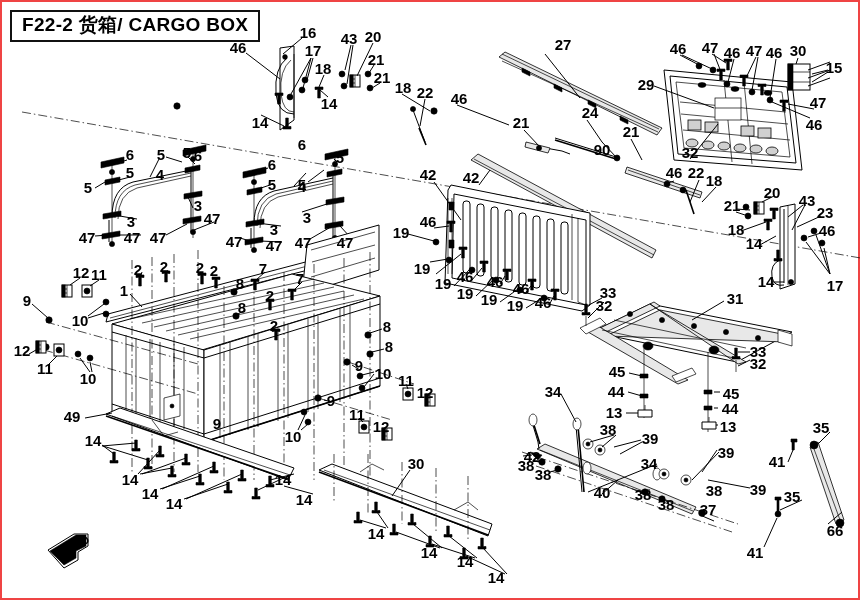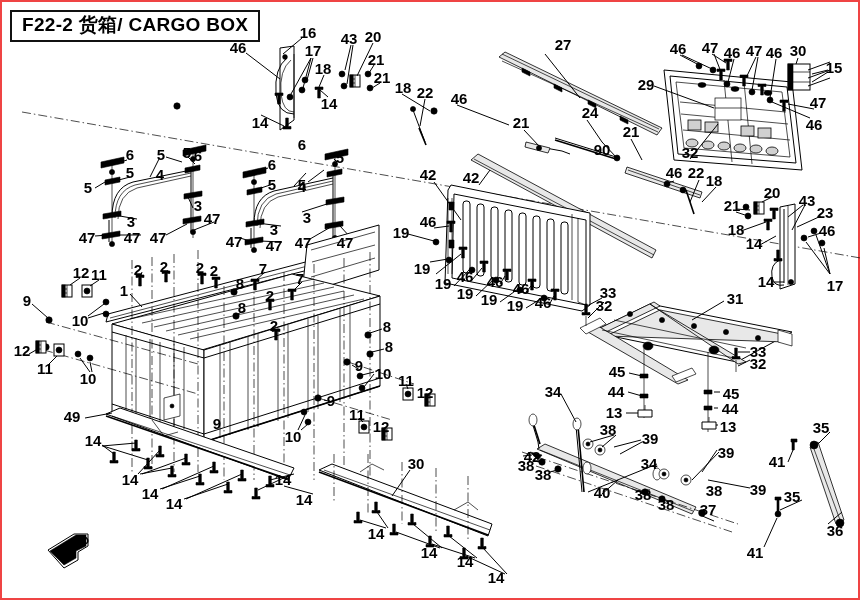--- a/index.html
+++ b/index.html
@@ -830,17 +830,17 @@
     <span class="cal" style="left:647px;top:461px">34</span>
     <span class="cal" style="left:641px;top:492px">38</span>
     <span class="cal" style="left:664px;top:502px">38</span>
     <span class="cal" style="left:724px;top:450px">39</span>
     <span class="cal" style="left:712px;top:488px">38</span>
     <span class="cal" style="left:756px;top:487px">39</span>
     <span class="cal" style="left:706px;top:507px">37</span>
     <span class="cal" style="left:819px;top:425px">35</span>
     <span class="cal" style="left:775px;top:459px">41</span>
     <span class="cal" style="left:790px;top:494px">35</span>
-    <span class="cal" style="left:833px;top:528px">36</span>
+    <span class="cal" style="left:833px;top:528px">66</span>
     <span class="cal" style="left:753px;top:550px">41</span>
   </div>
 
 </div>
 
 </body></html>

